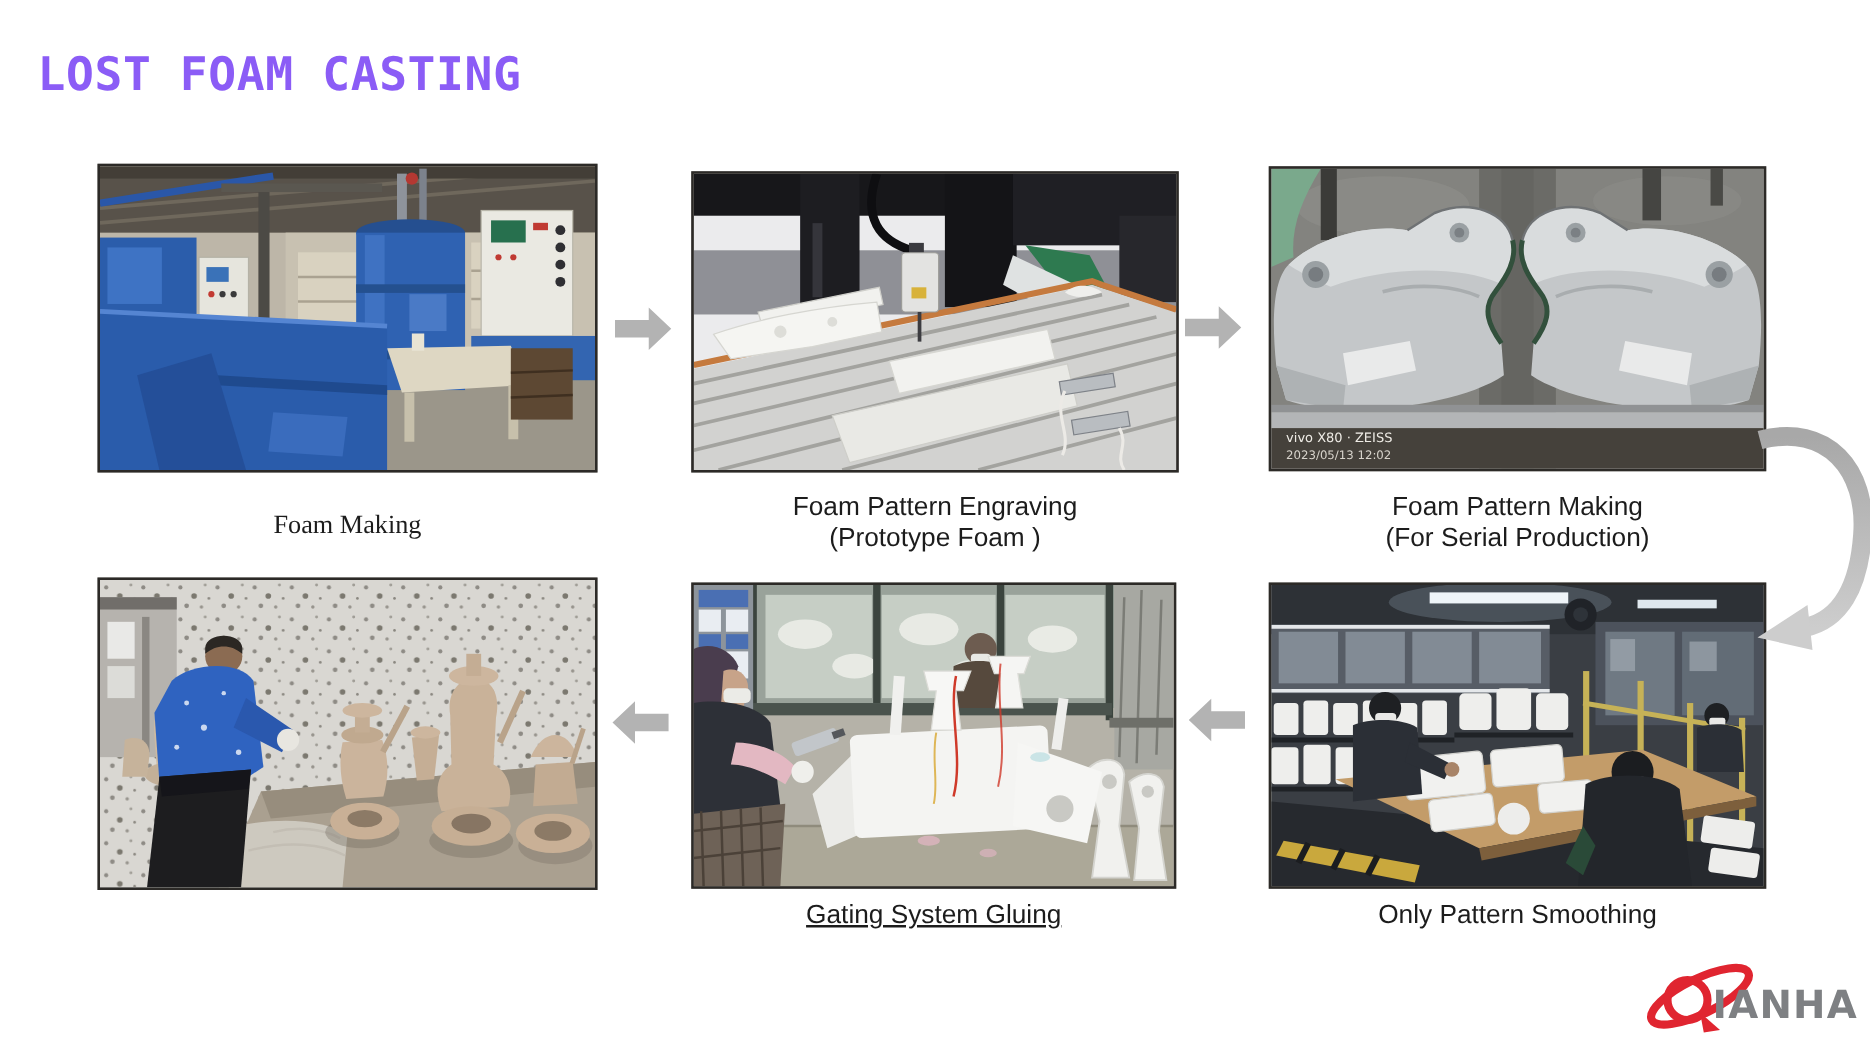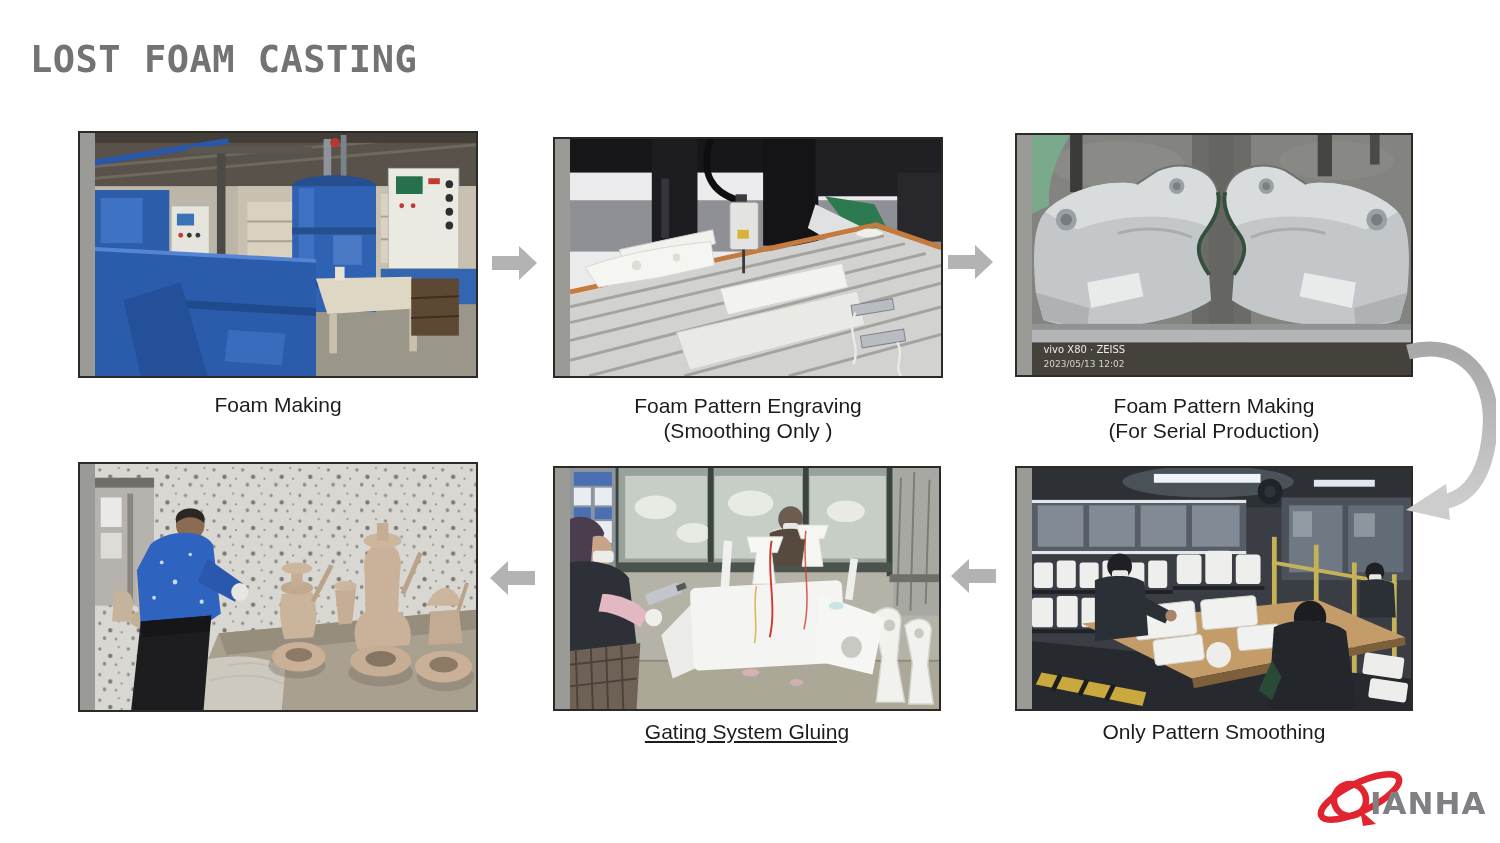--- a/index.html
+++ b/index.html
@@ -1,20 +1,20 @@
 <!DOCTYPE html>
 <html><head>
 <meta charset="utf-8">
 <style>
   html,body{margin:0;padding:0;background:#ffffff;}
   .canvas{position:relative;width:1500px;height:843px;background:#ffffff;overflow:hidden;
           font-family:"Liberation Sans", sans-serif;}
   .title{position:absolute;left:30px;top:38px;font-family:"DejaVu Sans Mono", monospace;
-         font-weight:bold;font-size:37px;color:#737373;white-space:nowrap;letter-spacing:0.5px;}
-  .photo{position:absolute;border:2px solid #2c2a27;box-sizing:border-box;overflow:hidden;background:#9a9a96;padding-left:15px;}
+         font-weight:bold;font-size:37px;color:#8b5cf6;white-space:nowrap;letter-spacing:0.5px;}
+  .photo{position:absolute;border:2px solid #2c2a27;box-sizing:border-box;overflow:hidden;background:#9a9a96;}
   .photo svg{display:block;width:100%;height:100%;}
   .caption{position:absolute;text-align:center;font-size:21px;line-height:25px;color:#1c1c1c;}
   .arrow{position:absolute;}
   svg text{font-family:"DejaVu Sans", sans-serif;}
   .logo{position:absolute;left:1316px;top:764px;width:170px;height:68px;}
 </style>
 </head>
 <body>
 
 <div class="canvas">
@@ -408,26 +408,26 @@
       <circle cx="360" cy="106" r="10" fill="#1e2023"></circle>
       <rect x="354" y="108" width="13" height="7" rx="2" fill="#e8e8e6"></rect>
       <path d="M344 116 C354 112 372 112 380 118 L382 152 L344 152 Z" fill="#2b2f36"></path>
       <g fill="#ededeb">
         <rect x="348" y="190" width="42" height="22" rx="3" transform="rotate(8 369 201)"></rect>
         <rect x="354" y="216" width="40" height="20" rx="3" transform="rotate(8 374 226)"></rect>
       </g>
     </svg>
   </div>
 
-  <div class="caption" style="left:78px;top:392px;width:400px;">
+  <div class="caption" style="left:78px;top:407px;width:400px;font-family:Liberation Serif, serif;">
     <div>Foam Making</div>
   </div>
   <div class="caption" style="left:548px;top:393px;width:400px;">
     <div>Foam Pattern Engraving</div>
-    <div>(Smoothing Only )</div>
+    <div>(Prototype Foam )</div>
   </div>
   <div class="caption" style="left:1014px;top:393px;width:400px;">
     <div>Foam Pattern Making</div>
     <div>(For Serial Production)</div>
   </div>
   <div class="caption" style="left:547px;top:719px;width:400px;text-decoration:underline;">
     <div>Gating System Gluing</div>
   </div>
   <div class="caption" style="left:1014px;top:719px;width:400px;">
     <div>Only Pattern Smoothing</div>

